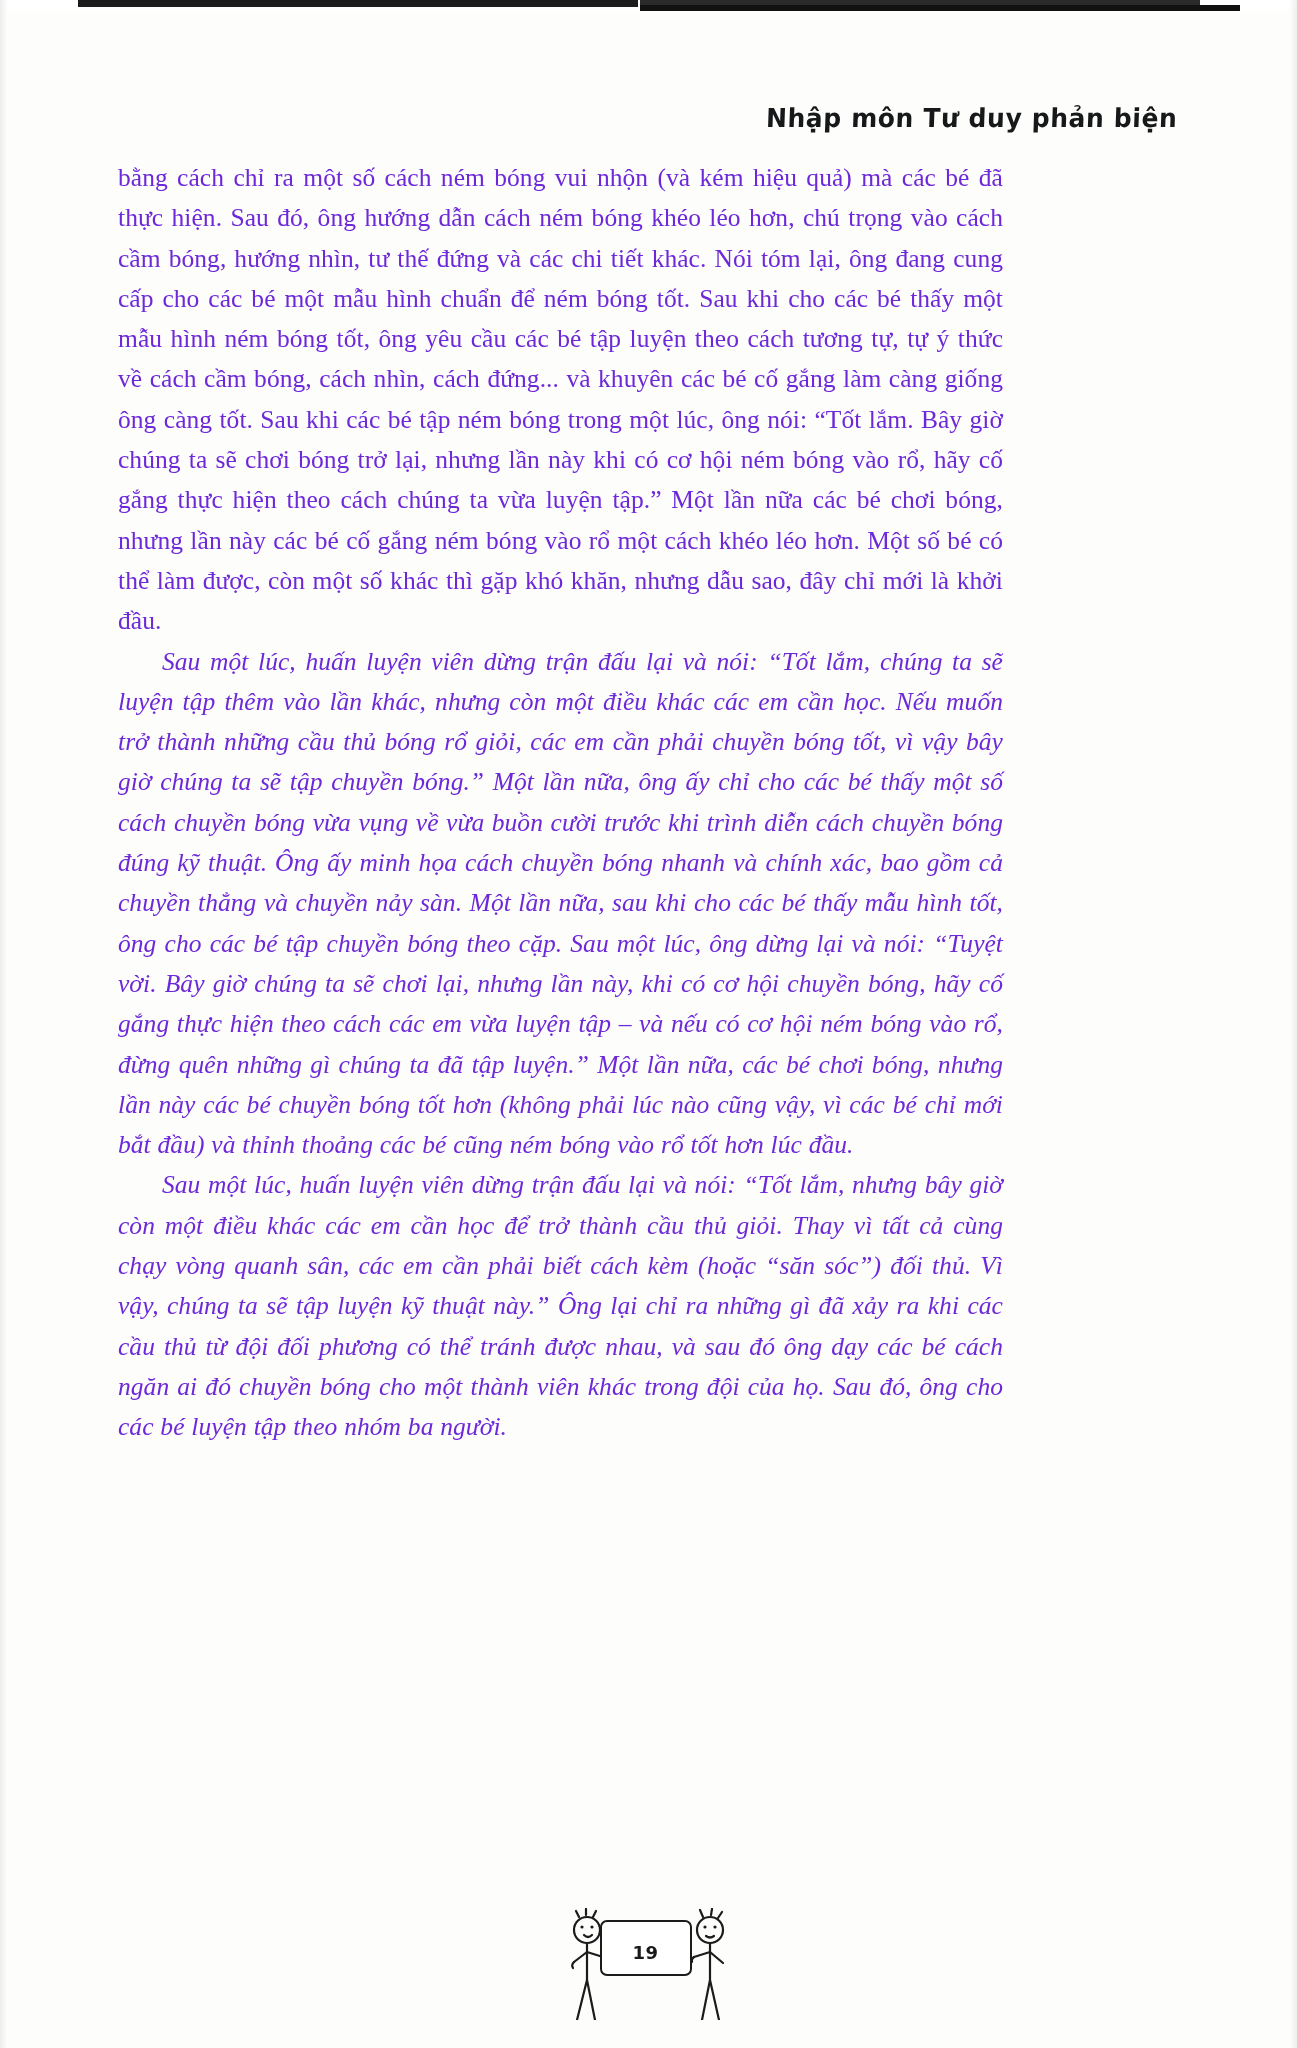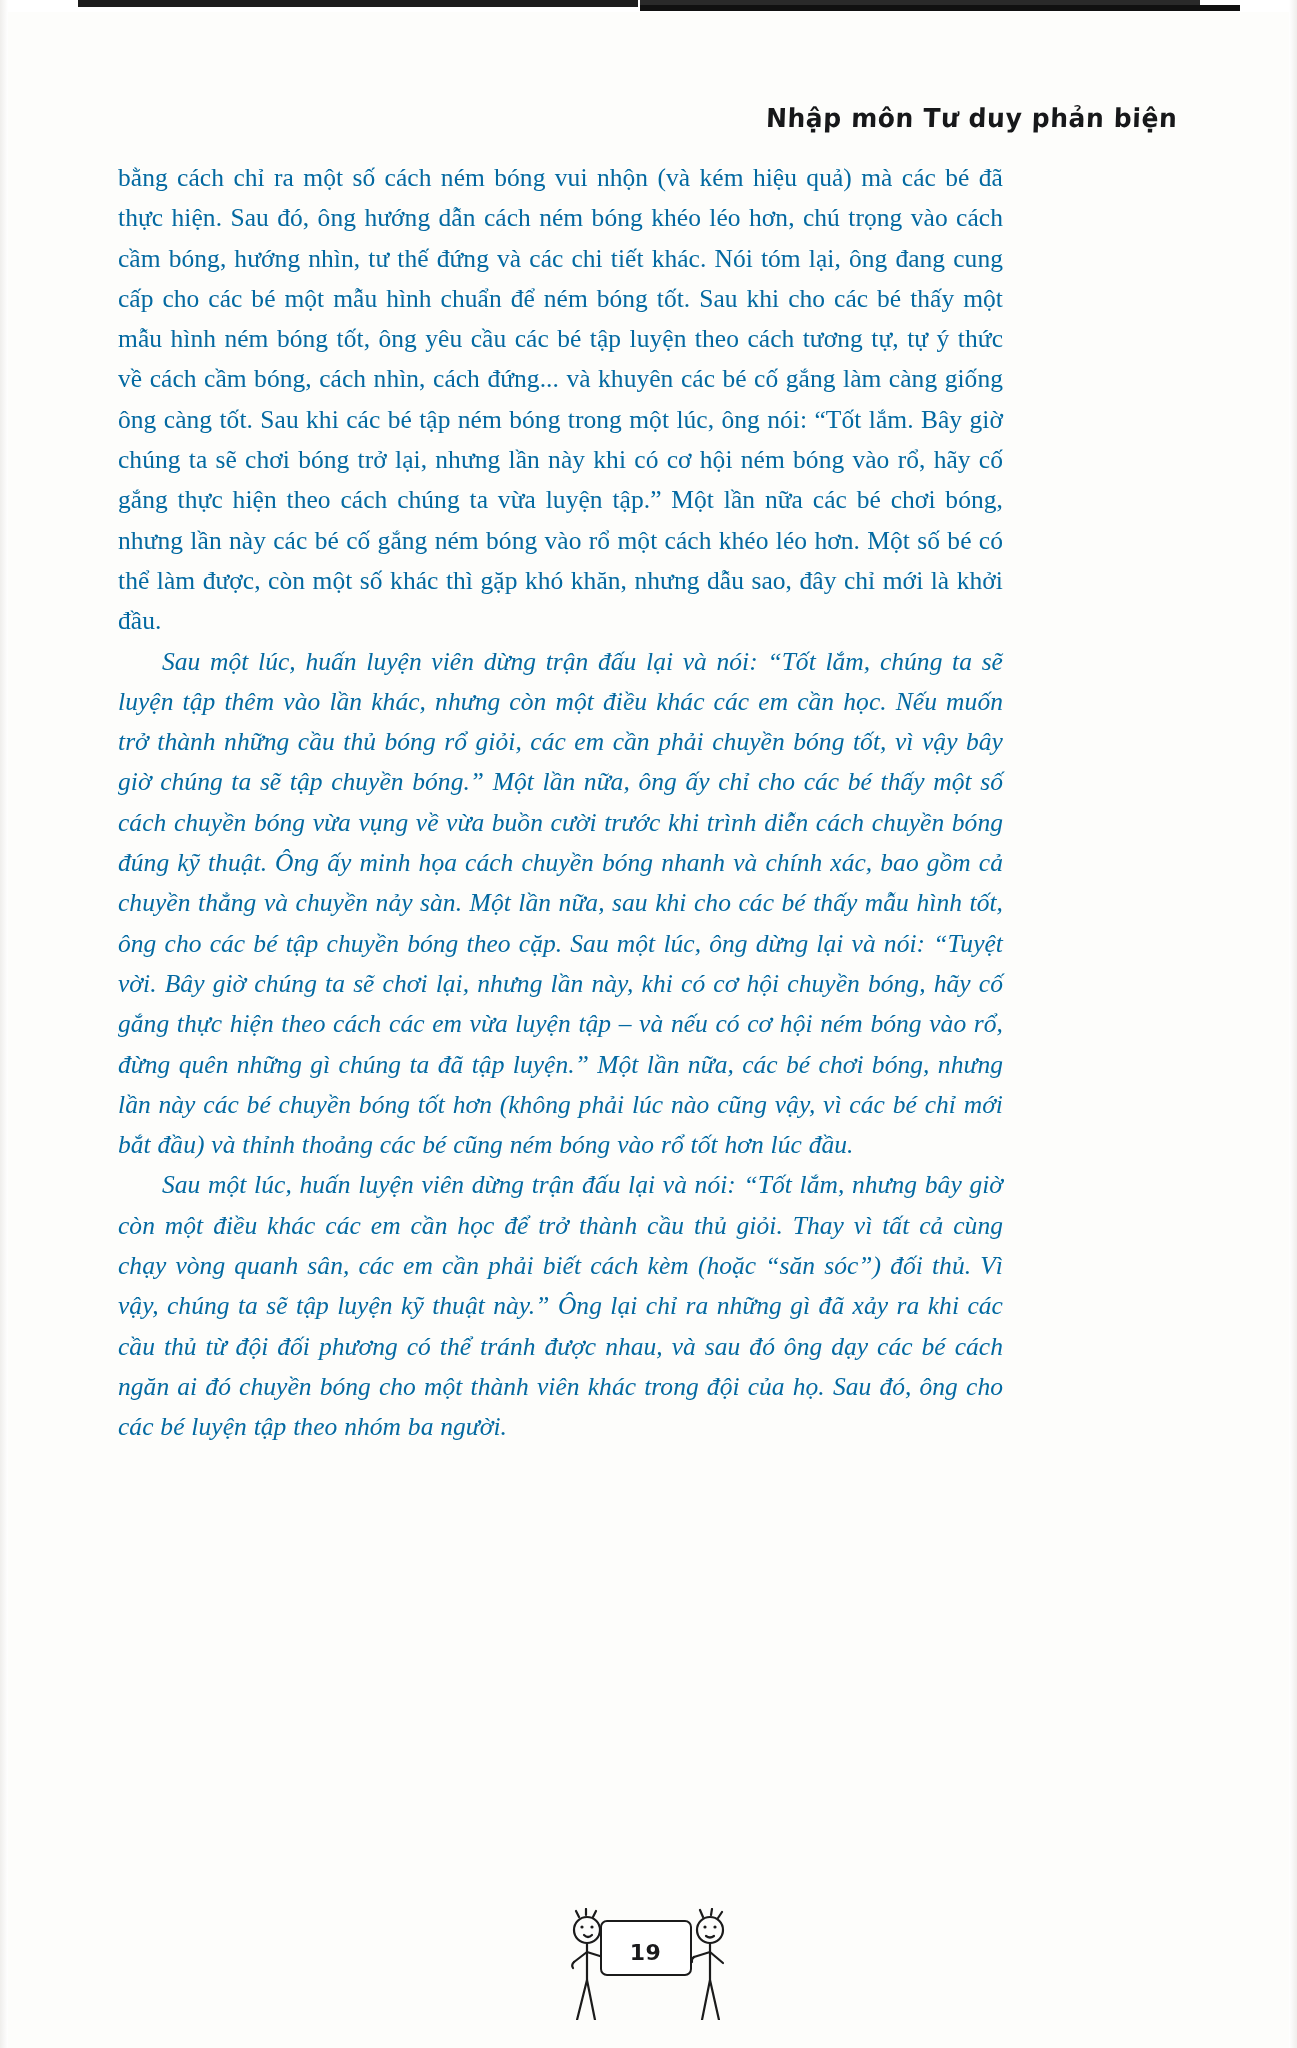--- a/index.html
+++ b/index.html
@@ -86,21 +86,21 @@
     left: 118px;
     width: 885px;
   }
 
   .para {
     margin: 0;
     text-align: justify;
     text-justify: inter-word;
     font-size: 25.5px;
     line-height: 40.3px;
-    color: #0369a1;
+    color: #6d28d9;
     letter-spacing: 0.05px;
     word-spacing: 0.4px;
   }
 
   .para + .para {
     margin-top: 0;
   }
 
   .para.indent {
     text-indent: 44px;
@@ -138,21 +138,21 @@
   .page-number {
     position: absolute;
     left: 36px;
     top: 12px;
     width: 92px;
     height: 64px;
     display: flex;
     align-items: center;
     justify-content: center;
     font-family: "DejaVu Sans", sans-serif;
-    font-size: 22px;
+    font-size: 18px;
     font-weight: 600;
     color: #19191b;
     letter-spacing: 0.5px;
   }
 
   .stickman {
     position: absolute;
     top: 0;
   }
   .stickman.left  { left: -2px; }

